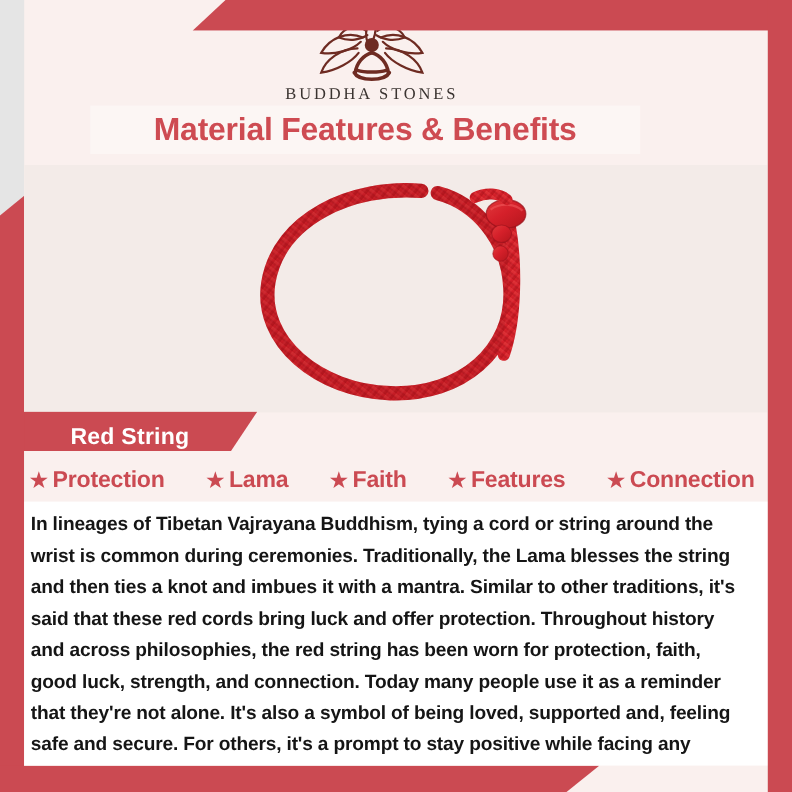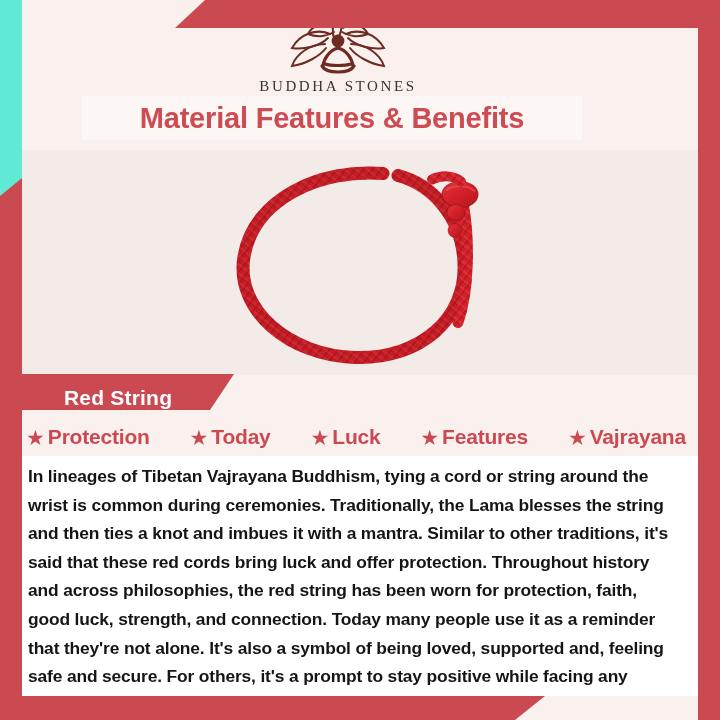--- a/index.html
+++ b/index.html
@@ -13,21 +13,21 @@
     overflow: hidden;
     font-family: "Liberation Sans", sans-serif;
     background: #FFFFFF;
   }
 
   
   .poster {
     position: relative;
     width: 720px;
     height: 720px;
-    background: #5eead4;
+    background: #e5e5e5;
     overflow: hidden;
   }
 
   
   .frame-top {
     position: absolute;
     top: 0;
     left: 0;
     width: 720px;
     height: 28px;
@@ -306,33 +306,33 @@
     <span class="ribbon-text">Red String</span>
   </div>
 
   <div class="benefits">
     <div class="benefit">
       <span class="benefit-star">★</span>
       <span class="benefit-label">Protection</span>
     </div>
     <div class="benefit">
       <span class="benefit-star">★</span>
-      <span class="benefit-label">Today</span>
-    </div>
-    <div class="benefit">
-      <span class="benefit-star">★</span>
-      <span class="benefit-label">Luck</span>
+      <span class="benefit-label">Lama</span>
+    </div>
+    <div class="benefit">
+      <span class="benefit-star">★</span>
+      <span class="benefit-label">Faith</span>
     </div>
     <div class="benefit">
       <span class="benefit-star">★</span>
       <span class="benefit-label">Features</span>
     </div>
     <div class="benefit">
       <span class="benefit-star">★</span>
-      <span class="benefit-label">Vajrayana</span>
+      <span class="benefit-label">Connection</span>
     </div>
   </div>
 
   <div class="description">
     <p class="description-text">In lineages of Tibetan Vajrayana Buddhism, tying a cord or string around the wrist is common during ceremonies. Traditionally, the Lama blesses the string and then ties a knot and imbues it with a mantra. Similar to other traditions, it's said that these red cords bring luck and offer protection. Throughout history and across philosophies, the red string has been worn for protection, faith, good luck, strength, and connection. Today many people use it as a reminder that they're not alone. It's also a symbol of being loved, supported and, feeling safe and secure. For others, it's a prompt to stay positive while facing any adversity.</p>
   </div>
 
   <div class="frame-top"></div>
   <div class="frame-right"></div>
   <div class="frame-left"></div>

